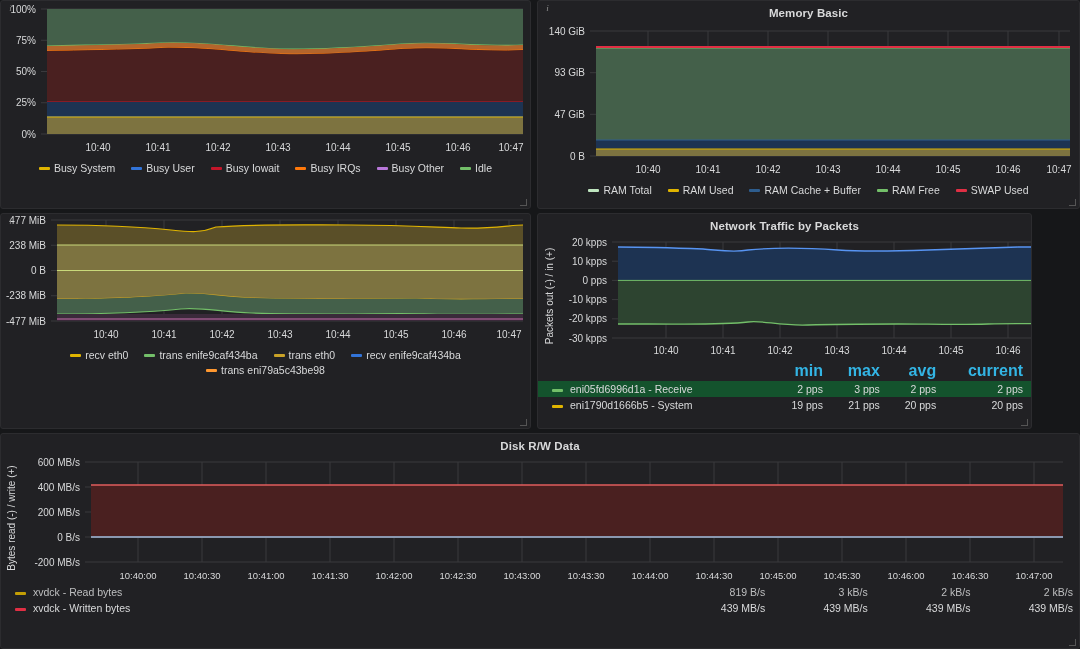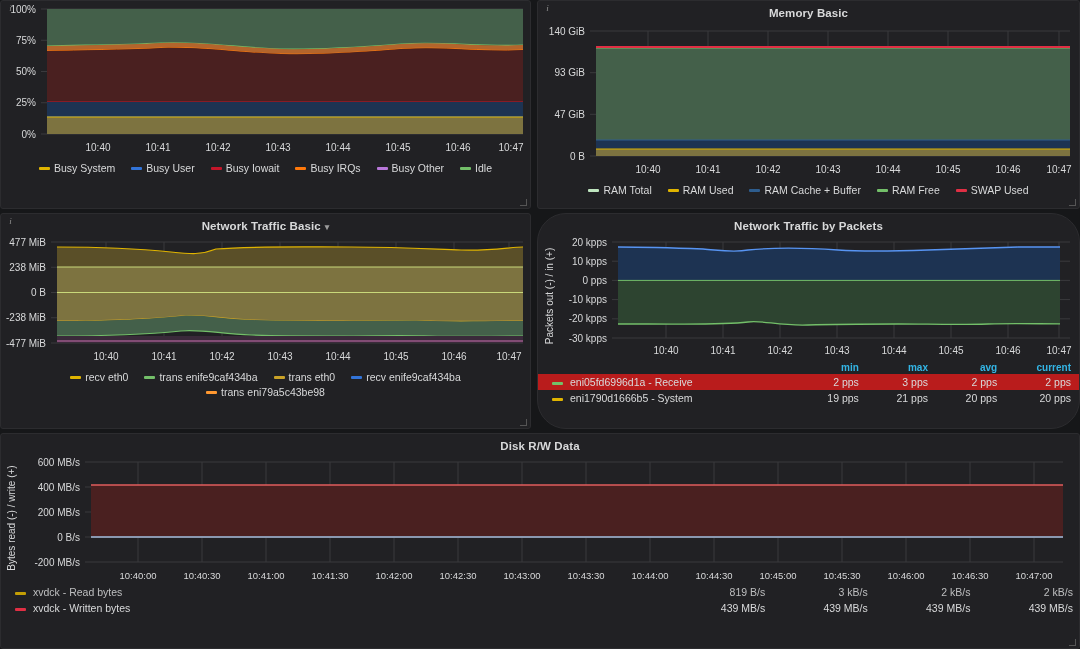--- a/index.html
+++ b/index.html
@@ -87,26 +87,26 @@
     margin-right: 4px;
   }
 
   
   .legend-table { width: 100%; border-collapse: collapse; font-size: 10.5px; color: #d8d9da; }
   .legend-table th {
     color: #33b5e5;
     font-weight: bold;
     text-align: right;
     padding: 1px 8px 1px 4px;
-    font-size: 10px;
+    font-size: 16px;
   }
   .legend-table td { padding: 2px 8px 2px 4px; }
   .legend-table td.series { text-align: left; padding-left: 14px; white-space: nowrap; }
   .legend-table td.num { text-align: right; white-space: nowrap; }
-  .legend-table tr.alt { background: #b91c1c; }
+  .legend-table tr.alt { background: #14532d; }
   .legend-table .legend-swatch { margin-right: 7px; vertical-align: middle; }
   text { font-family: "Liberation Sans", sans-serif; }
 </style>
 </head>
 <body>
 
 <div class="dashboard">
 
   <div class="panel" style="left:0px; top:0px; width:531px; height:209px;">
     <div class="info-icon">i</div>
@@ -279,23 +279,20 @@
           <span class="legend-swatch" style="background:#e02f44"></span>
           <span>SWAP Used</span>
         </span>
       </div>
     </div>
     <div class="resize-corner"></div>
   </div>
 
   <div class="panel" style="left:0px; top:213px; width:531px; height:216px;">
     <div class="info-icon">i</div>
-    <div class="panel-title">
-      <span>Network Traffic Basic</span><span class="caret">▾</span>
-    </div>
     <div class="plot-wrap">
       <svg class="plot-svg" width="531" height="132" viewBox="0 0 531 132">
         <defs>
             <clipPath id="nbClip">
               <rect x="50" y="6" width="472" height="101"></rect>
             </clipPath>
           </defs>
         <g stroke="#3a3a3d" stroke-width="1">
           <line x1="50" y1="6" x2="522" y2="6"></line>
           <line x1="50" y1="31.25" x2="522" y2="31.25"></line>
@@ -368,21 +365,21 @@
         </span>
         <span class="legend-item">
           <span class="legend-swatch" style="background:#ff9830"></span>
           <span>trans eni79a5c43be98</span>
         </span>
       </div>
     </div>
     <div class="resize-corner"></div>
   </div>
 
-  <div class="panel" style="left:537px; top:213px; width:543px; height:216px;border-radius:29px;">
+  <div class="panel" style="left:537px; top:213px; width:495px; height:216px;">
     <div class="panel-title">Network Traffic by Packets</div>
     <div class="plot-wrap">
       <svg class="plot-svg" width="543" height="125" viewBox="0 0 543 125">
         <defs>
             <clipPath id="npClip">
               <rect x="74" y="6" width="448" height="96"></rect>
             </clipPath>
           </defs>
 
         <text x="-60" y="15" transform="rotate(-90)" fill="#d8d9da" font-size="10" text-anchor="middle">Packets out (-) / in (+)</text>

